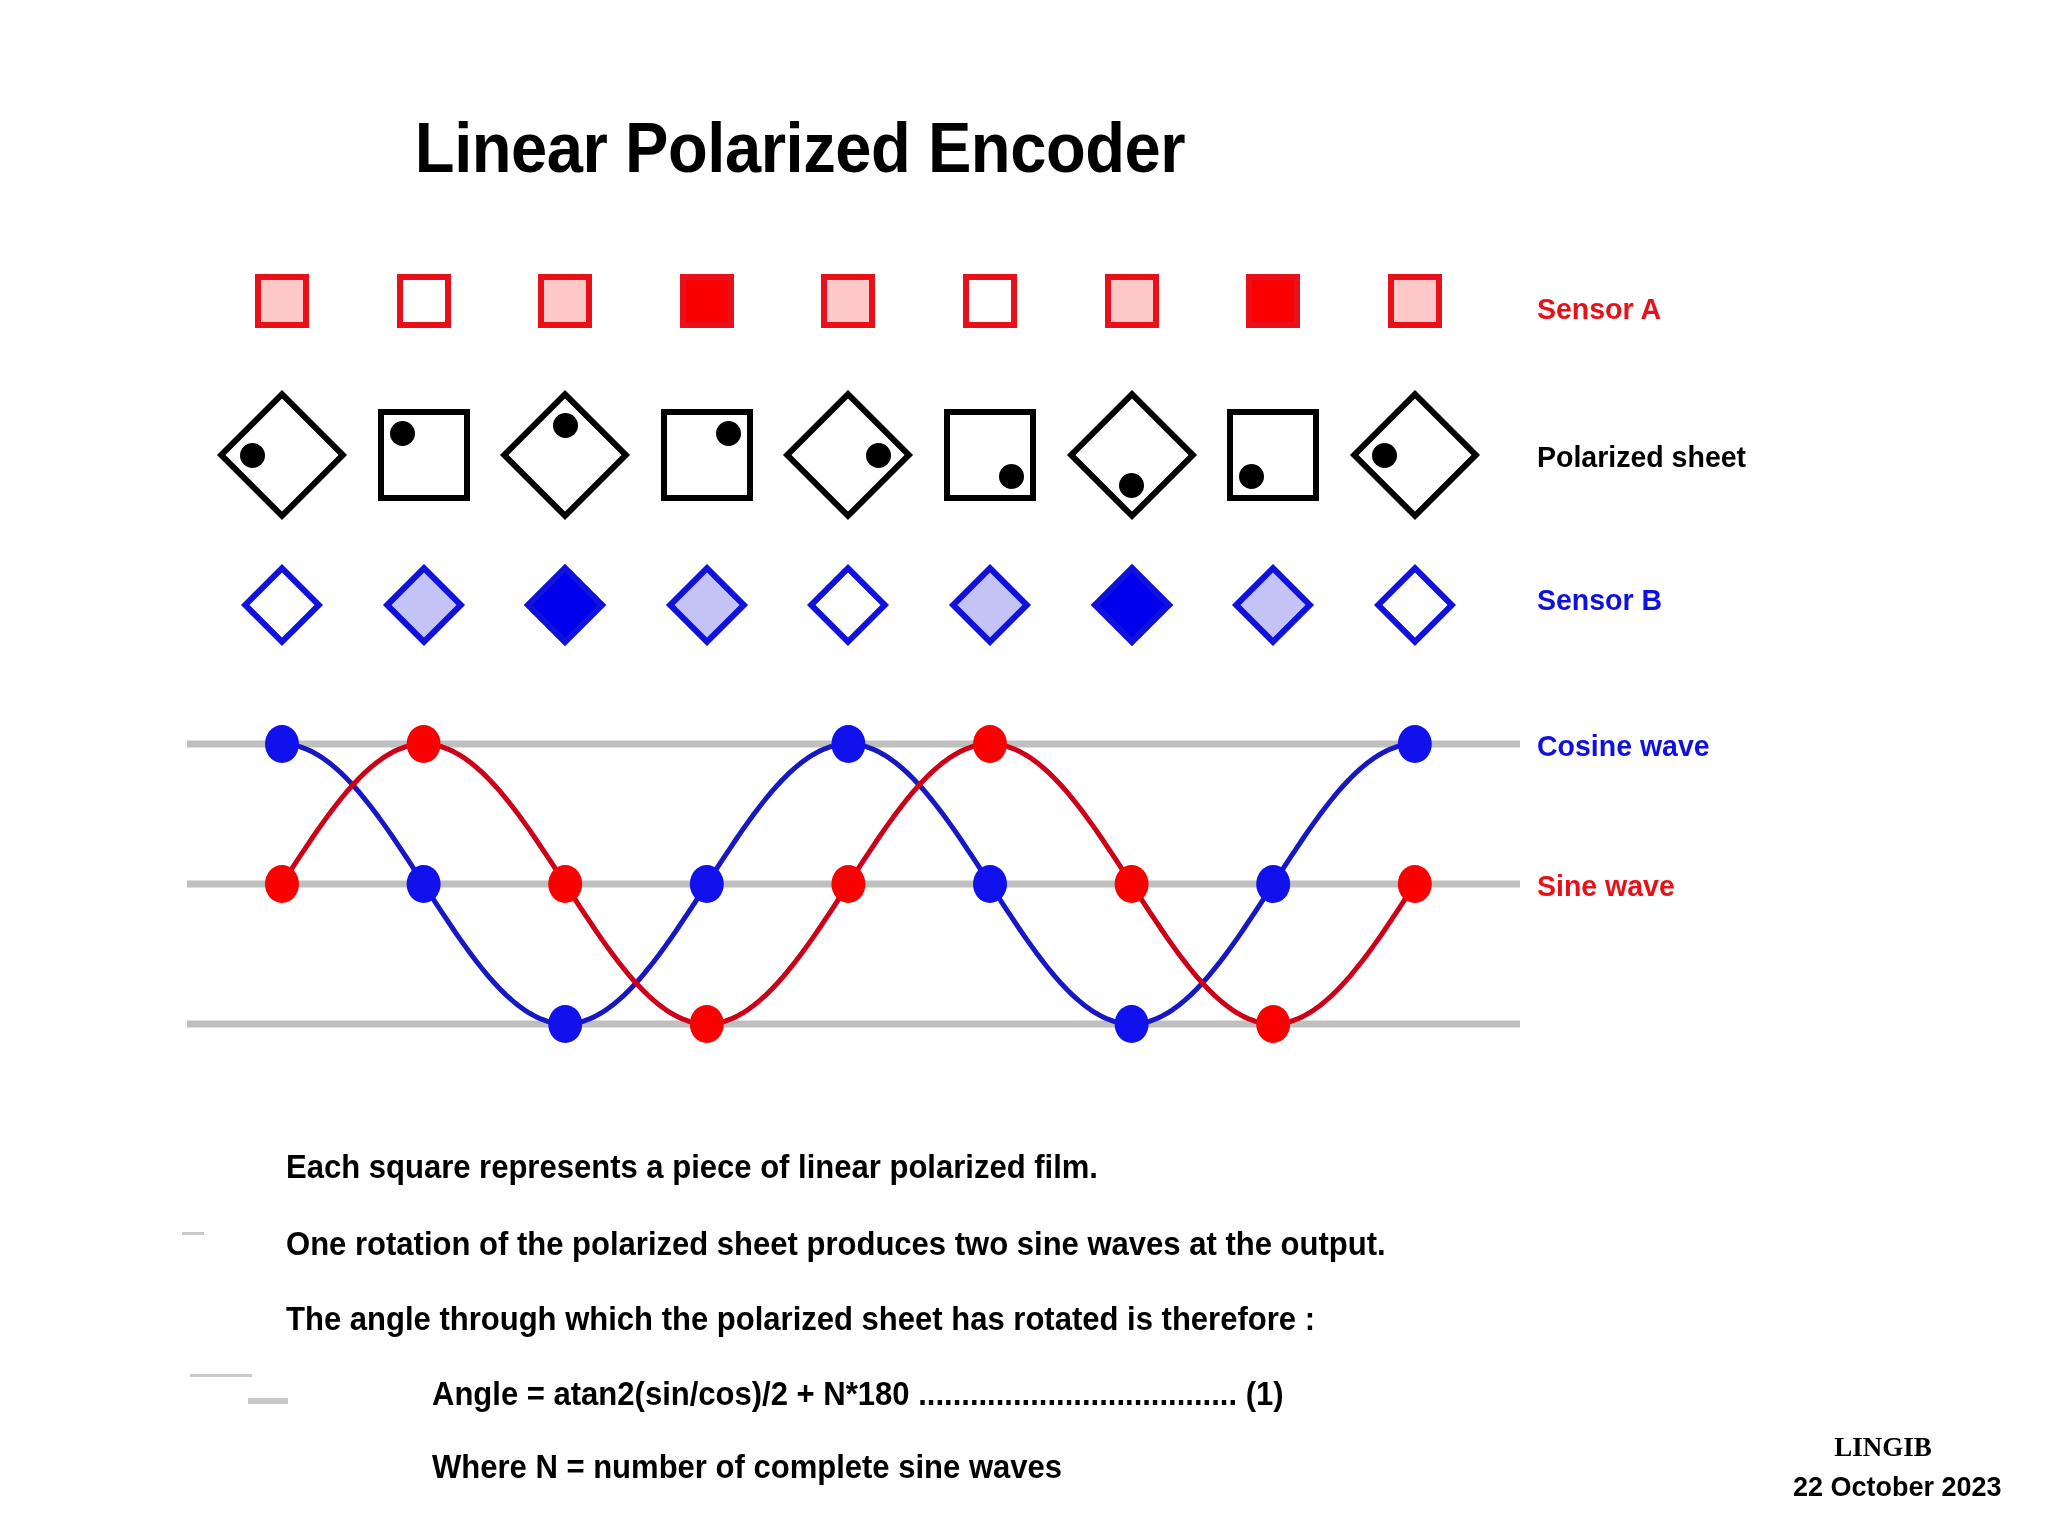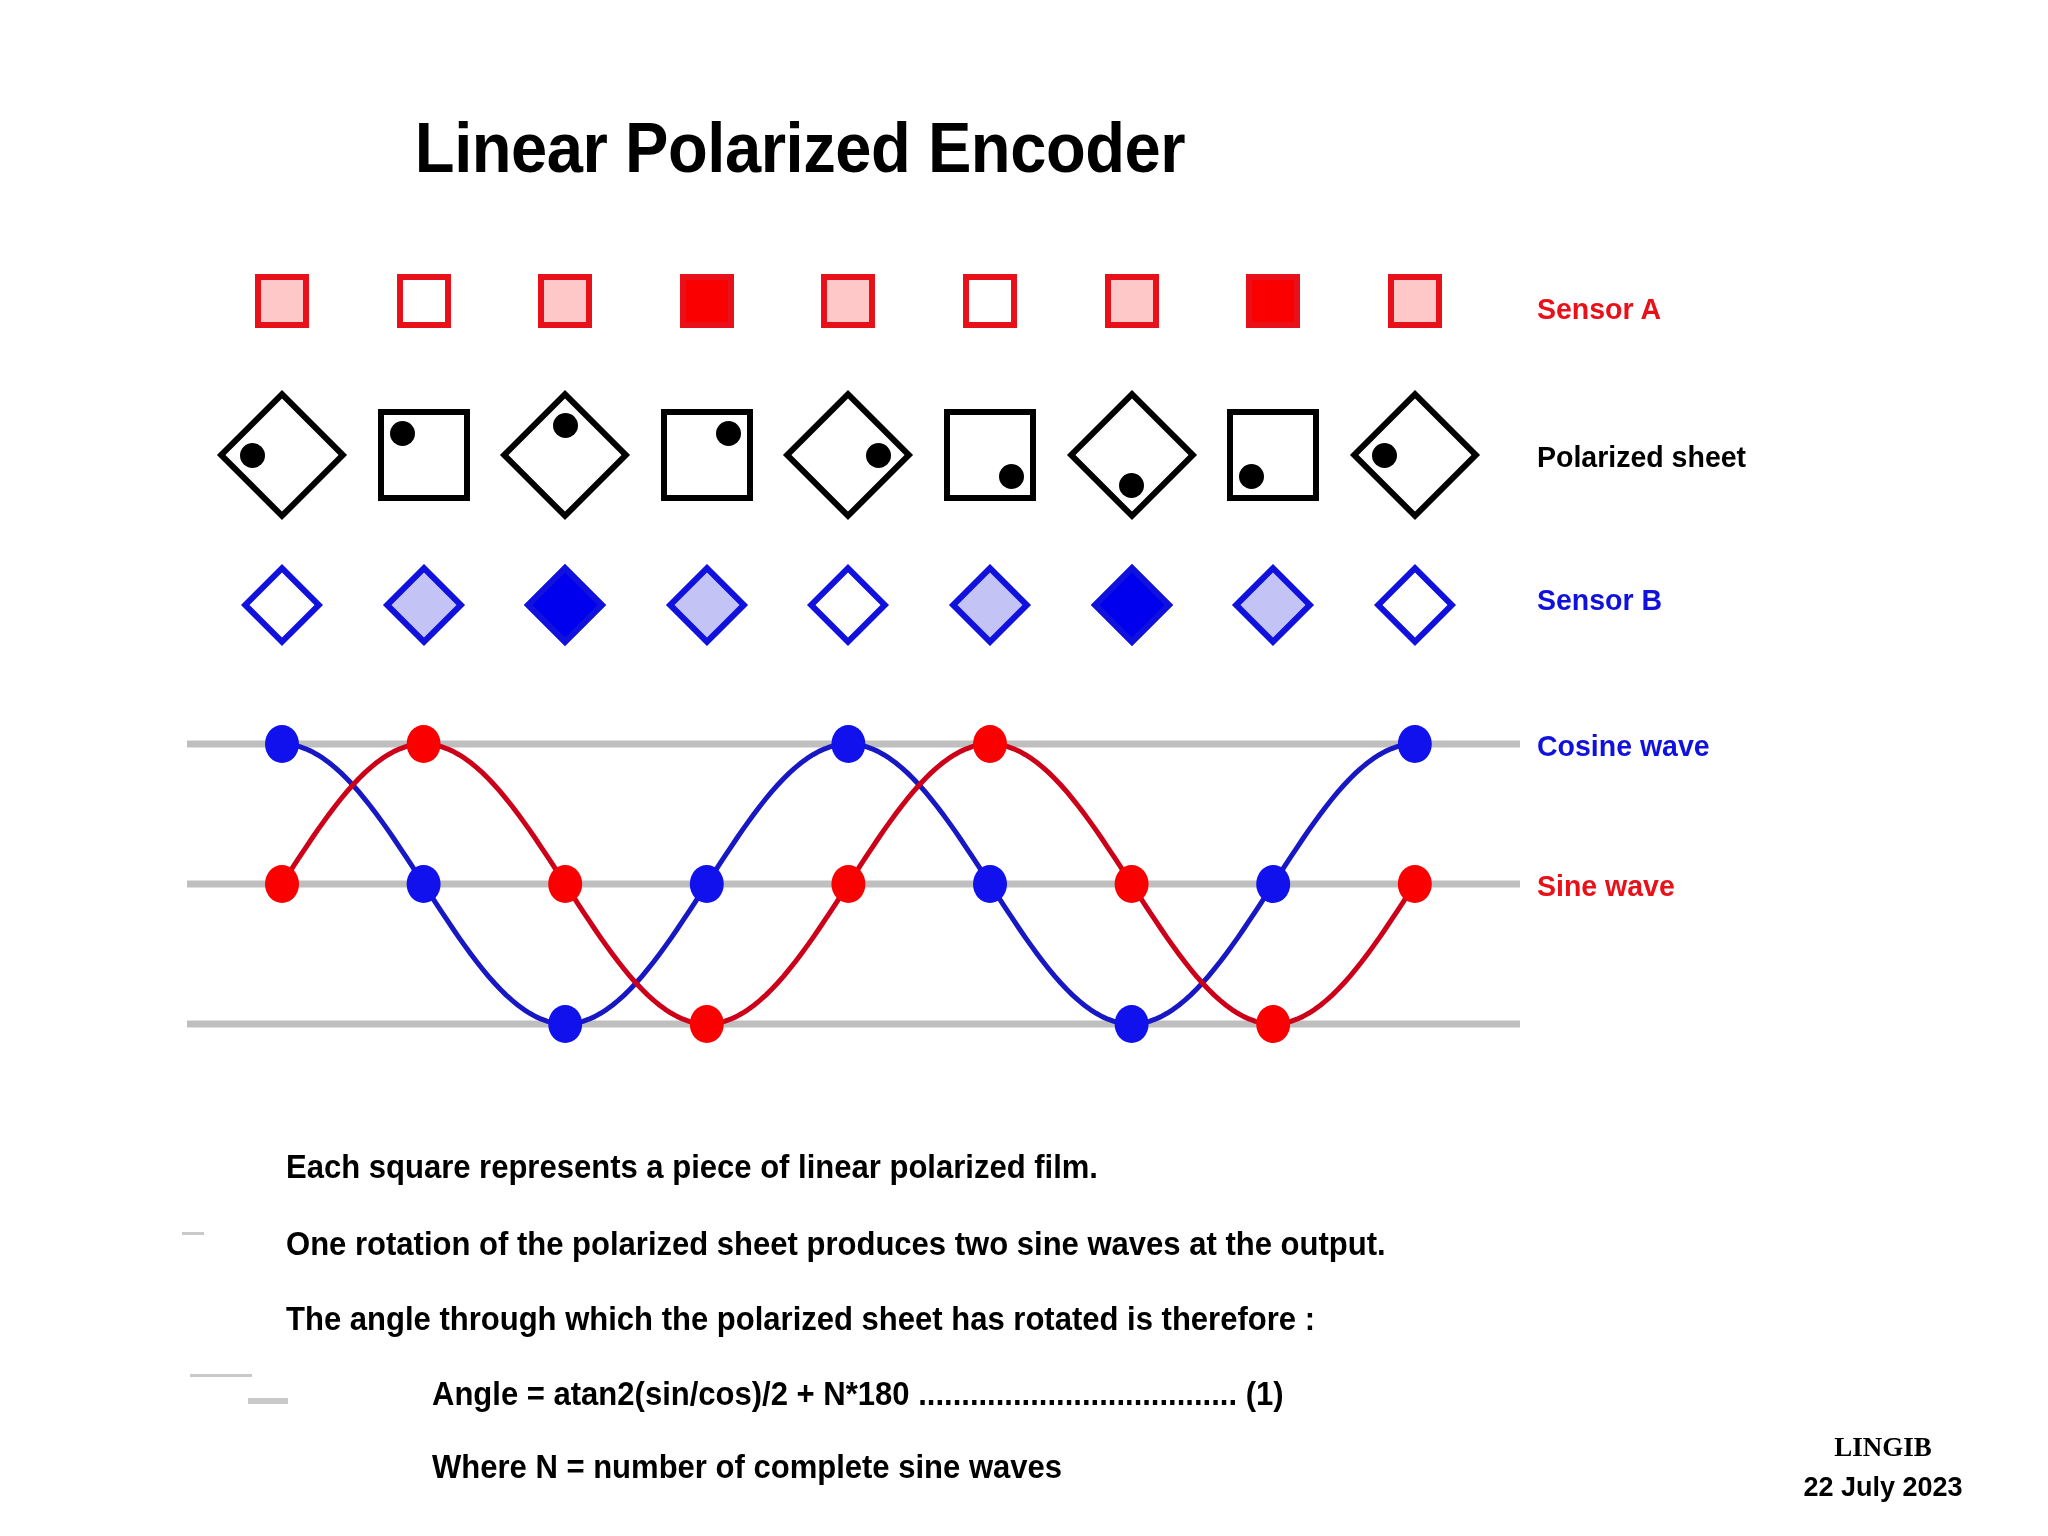--- a/index.html
+++ b/index.html
@@ -200,18 +200,18 @@
       <ellipse cx="1414.8" cy="884" rx="17" ry="19" fill="#fa0000"></ellipse>
     </svg>
 
   <div class="btext" style="left:286px;top:1148px;">Each square represents a piece of linear polarized film.</div>
   <div class="btext" style="left:286px;top:1225px;">One rotation of the polarized sheet produces two sine waves at the output.</div>
   <div class="btext" style="left:286px;top:1300px;">The angle through which the polarized sheet has rotated is therefore :</div>
   <div class="btext" style="left:432px;top:1375px;">Angle = atan2(sin/cos)/2 + N*180 ..................................... (1)</div>
   <div class="btext" style="left:432px;top:1448px;">Where N = number of complete sine waves</div>
 
   <div class="footer" style="top:1432px;width:180px;font-family:Liberation Serif, serif;">LINGIB</div>
-  <div class="footer" style="top:1472px;width:180px;">22 July 2023</div>
+  <div class="footer" style="top:1472px;width:180px;">22 October 2023</div>
 
   <div class="artifact" style="left:182px;top:1232px;width:22px;height:3px;"></div>
   <div class="artifact" style="left:190px;top:1374px;width:62px;height:3px;"></div>
   <div class="artifact" style="left:248px;top:1398px;width:40px;height:6px;"></div>
 </div>
 
 </body></html>

